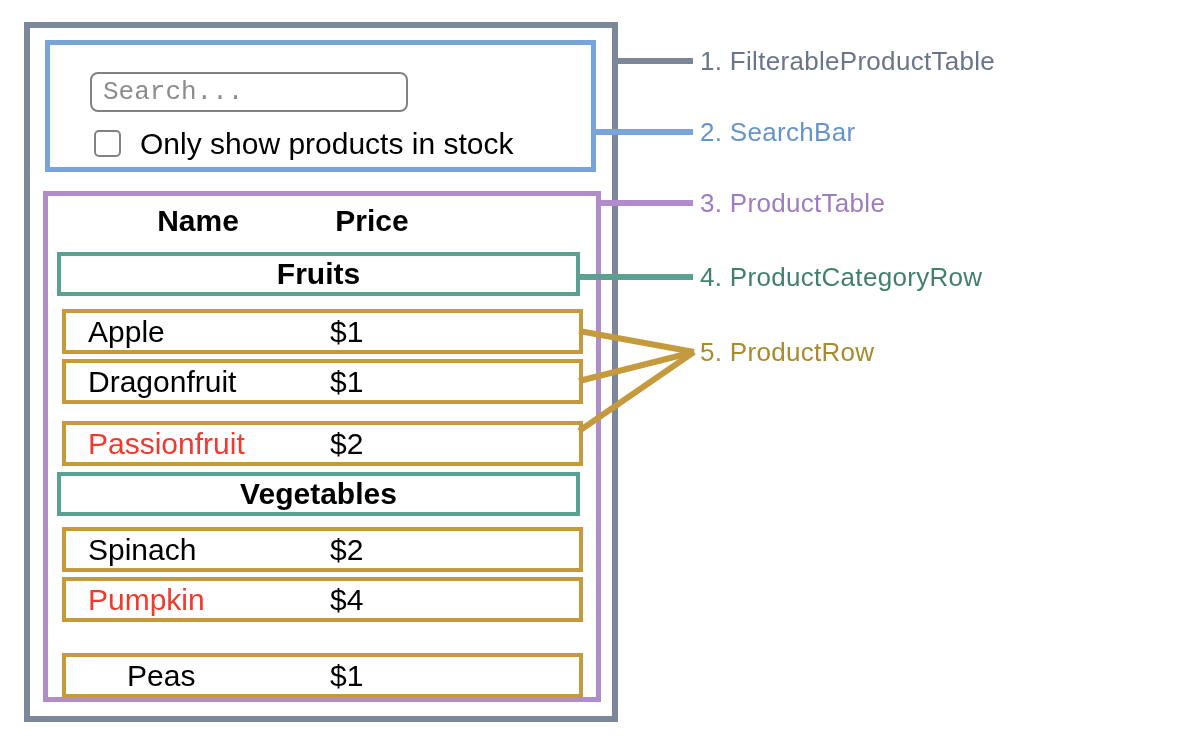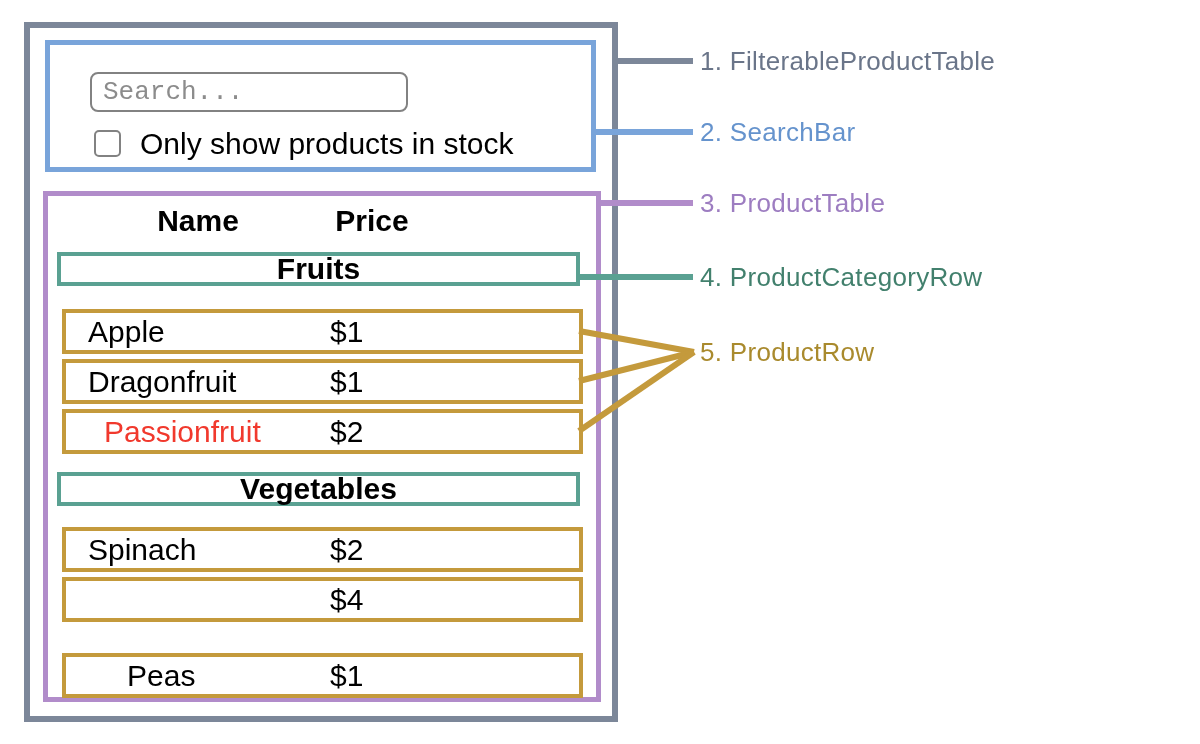--- a/index.html
+++ b/index.html
@@ -23,21 +23,21 @@
     border-radius:5px;background:#fff;cursor:pointer;
   }
   #stock-label{
     position:absolute;left:140px;top:128px;height:31px;line-height:31px;
     font-size:30px;color:#000;white-space:nowrap;
   }
   .hdr{position:absolute;top:204px;width:160px;text-align:center;font-weight:bold;font-size:30px;color:#000;}
   #hdr-name{left:118px;}
   #hdr-price{left:292px;}
   .cat-row{
-    position:absolute;left:57px;width:523px;height:34px;box-sizing:border-box;
+    position:absolute;left:57px;width:523px;height:44px;box-sizing:border-box;
     border:4px solid var(--category-border);background:#fff;
     display:flex;align-items:center;justify-content:center;
     font-weight:bold;font-size:30px;color:#000;
   }
   .p-row{
     position:absolute;left:62px;width:521px;height:45px;box-sizing:border-box;
     border:4px solid var(--row-border);background:#fff;
     display:flex;align-items:center;font-size:30px;color:#000;
   }
   .p-name{margin-left:22px;white-space:nowrap;}
@@ -69,32 +69,33 @@
     <span class="cat-label">Fruits</span>
   </div>
       <div class="p-row" style="top: 309px;">
     <span class="p-name">Apple</span>
     <span class="p-price">$1</span>
   </div>
       <div class="p-row" style="top: 359px;">
     <span class="p-name">Dragonfruit</span>
     <span class="p-price">$1</span>
   </div>
-      <div class="p-row" style="top: 409px; padding-left: 16px;">
+      <div class="p-row" style="top: 421px;">
     <span class="p-name" style="color: rgb(241, 57, 45);">Passionfruit</span>
     <span class="p-price">$2</span>
   </div>
       <div class="cat-row" style="top: 472px;">
     <span class="cat-label">Vegetables</span>
   </div>
       <div class="p-row" style="top: 527px;">
     <span class="p-name">Spinach</span>
     <span class="p-price">$2</span>
   </div>
       <div class="p-row" style="top: 577px;">
+    <span class="p-name" style="color: rgb(241, 57, 45);">Pumpkin</span>
     <span class="p-price">$4</span>
   </div>
       <div class="p-row" style="top: 653px; padding-left: 39px;">
     <span class="p-name">Peas</span>
     <span class="p-price">$1</span>
   </div>
     </div>
 
   <svg id="connectors" width="1200" height="744" viewBox="0 0 1200 744">
     <line x1="612" y1="61" x2="693" y2="61" stroke-width="6" stroke="#7c8799"></line>

